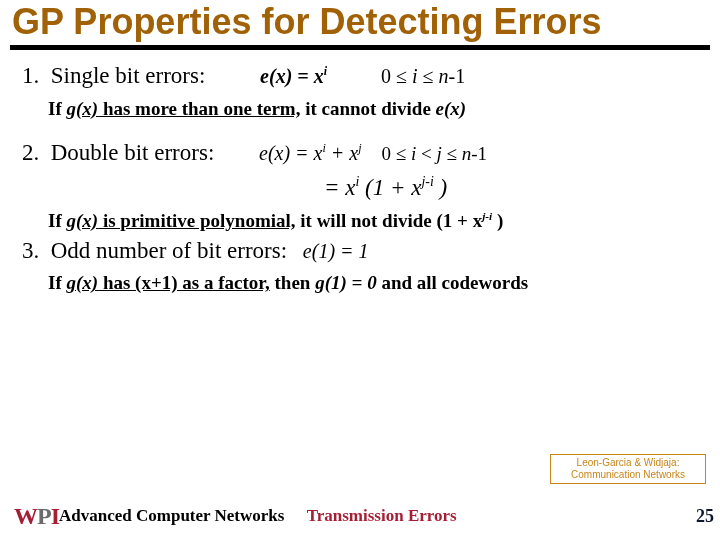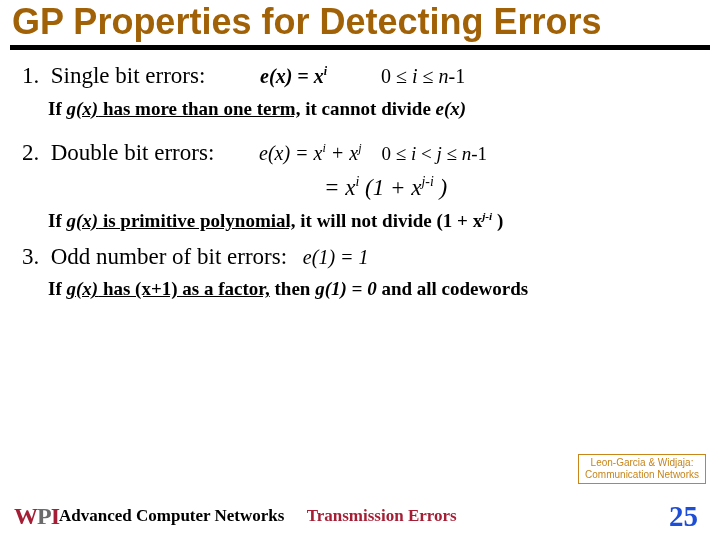--- a/index.html
+++ b/index.html
@@ -48,21 +48,21 @@
   .sup { font-size: 60%; vertical-align: super; font-style: italic; }
   .attrib-box {
     position: absolute;
     right: 14px;
     bottom: 56px;
     border: 1px solid #c7851a;
     color: #c7851a;
     font-family: Arial, sans-serif;
     font-size: 10px;
     text-align: center;
-    padding: 2px 6px;
+    padding: 2px 20px;
     line-height: 1.2;
   }
   .footer {
     position: absolute;
     left: 0;
     right: 0;
     bottom: 0;
     height: 48px;
     display: flex;
     align-items: center;
@@ -80,25 +80,25 @@
   .footer-center {
     flex: 1;
     text-align: left;
     font-family: "Comic Sans MS", cursive;
     font-weight: bold;
     font-size: 17px;
   }
   .fc-black { color: #000; }
   .fc-red { color: #a41f35; margin-left: 18px; }
   .pagenum {
-    margin-right: 22px;
+    margin-right: 6px;
     font-family: "Comic Sans MS", cursive;
     font-weight: bold;
-    font-size: 29px;
-    color: #1d4ed8;
+    font-size: 18px;
+    color: #0f172a;
   }
   .eq-block { white-space: nowrap; margin-top: 24px; }
   .gap-s { display:inline-block; width: 34px; }
   .gap-m { display:inline-block; width: 44px; }
   .sub-line { padding-left: 26px; font-size: 23px; }
 </style>
 </head>
 <body>
 
 <div class="title">GP Properties for Detecting Errors</div>
@@ -134,21 +134,21 @@
       <span>e(x) =   x</span><span class="sup">i</span><span> +  x</span><span class="sup">j</span>
     </span>
     &nbsp;&nbsp;
     <span class="eq-block" style="font-size:19px">
       0 ≤ <span class="ital">i</span> &lt; <span class="ital">j</span> ≤ <span class="ital">n</span>-1
     </span>
   </div>
   <div class="item-row ital" style="padding-left:302px;font-size:23px">
     <span>=   x</span><span class="sup">i</span><span> (1 +   x</span><span class="sup">j-i</span><span> )</span>
   </div>
-  <div class="note" style="margin-bottom:10px">
+  <div class="note" style="margin-bottom:4px">
     <span>If </span><span class="ital" style="text-decoration:underline">g(x)</span><span style="text-decoration:underline"> is primitive polynomial,</span><span> it will not divide (1 +  x</span><span class="sup" style="font-weight:bold">j-i</span><span> )</span>
   </div>
 
   <div class="item-row">
     <span class="item-head">
       <span>3.</span>
       &nbsp;<span>Odd number of bit errors:</span>
     </span>
     &nbsp;
     <span class="ital">e(1) = 1</span>

